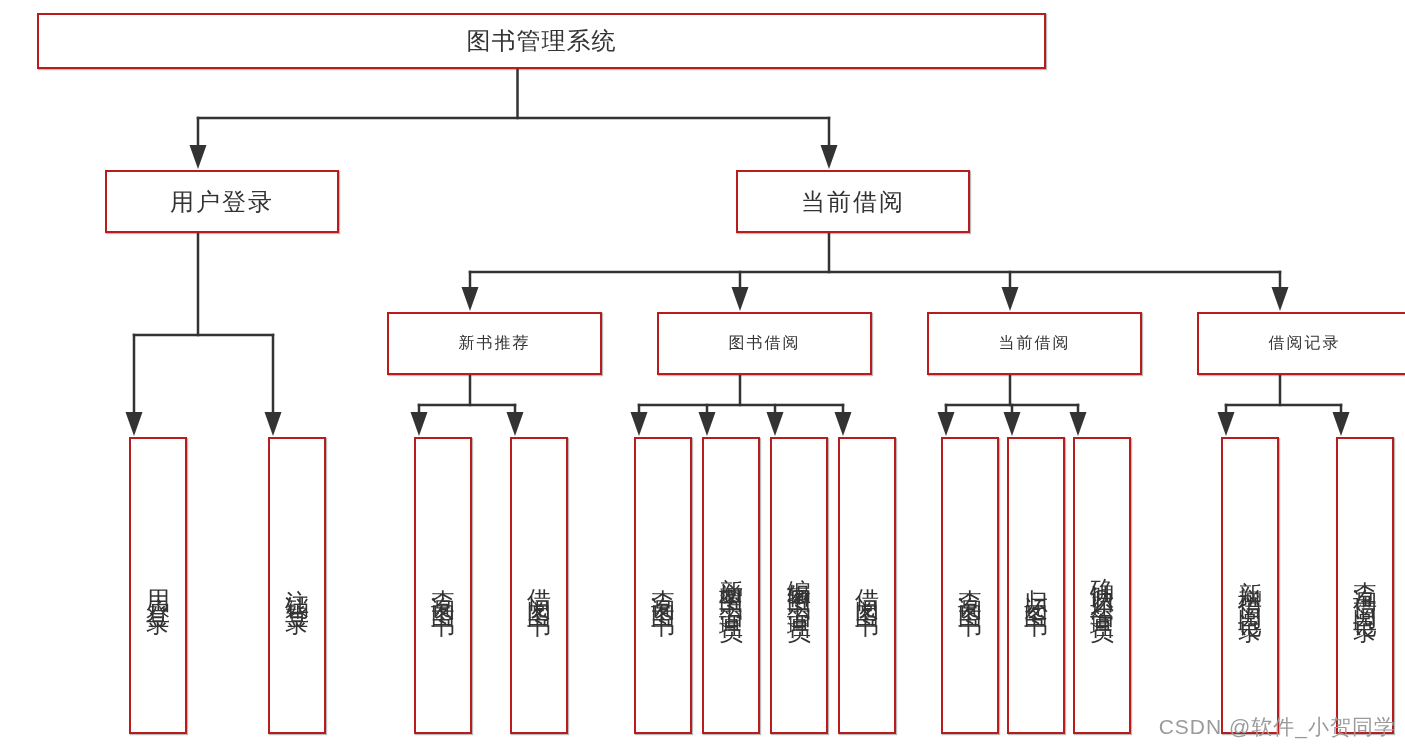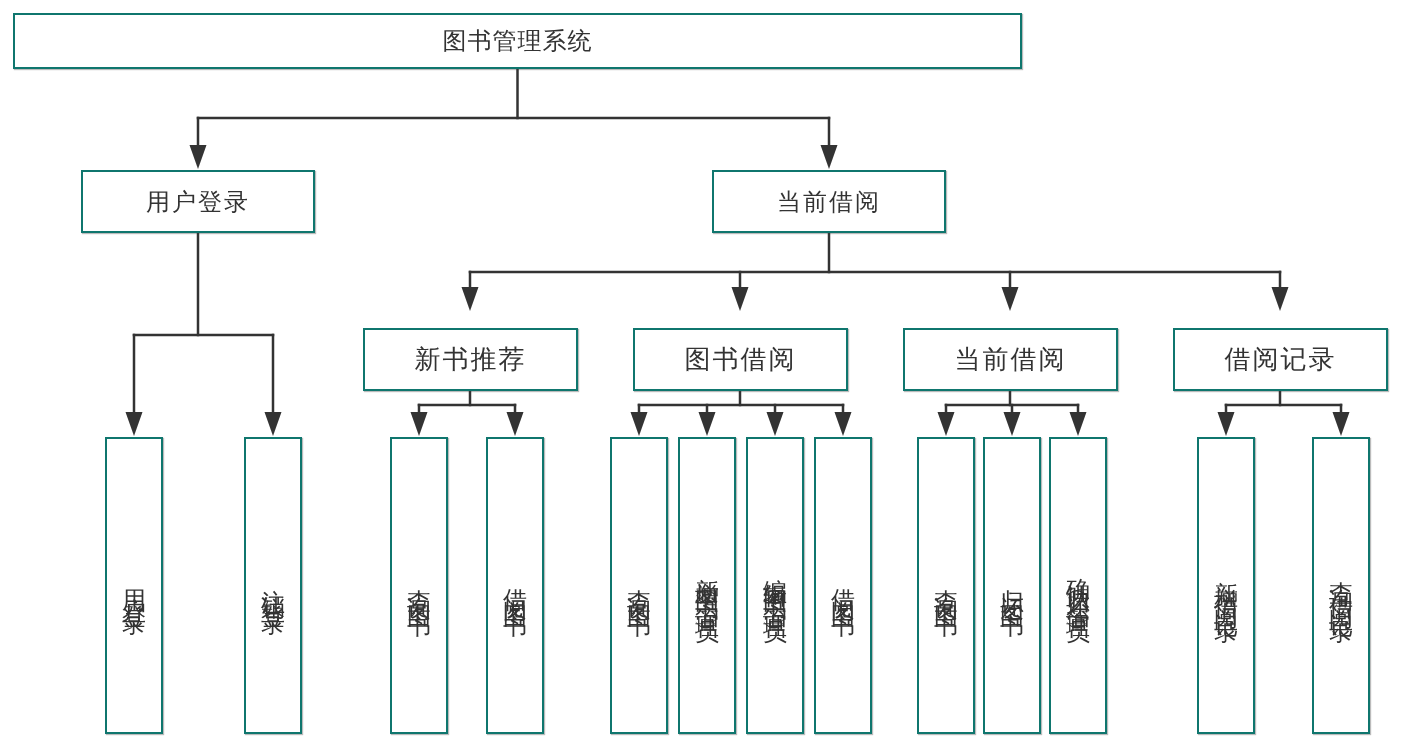--- a/index.html
+++ b/index.html
@@ -14,31 +14,32 @@
     width: 1405px; height: 747px;
     background: #ffffff;
   }
   #connectors {
     position: absolute; left: 0; top: 0;
     width: 1405px; height: 747px;
   }
   .box {
     position: absolute;
     background: #ffffff;
-    border: 2px solid #0f766e;
+    border: 2px solid #b91c1c;
     box-shadow: 1px 1px 1px rgba(60,60,60,0.35);
     color: #333333;
     display: flex;
     align-items: center;
     justify-content: center;
     box-sizing: content-box;
+    margin-left: 24px;
   }
   .lvl1 { left: 13px; top: 13px; width: 1005px; height: 52px; font-size: 24px; letter-spacing: 1px; }
   .lvl2 { top: 170px; width: 230px; height: 59px; font-size: 24px; letter-spacing: 2px; }
-  .lvl3 { top: 328px; width: 211px; height: 59px; font-size: 26px; letter-spacing: 2px; }
+  .lvl3 { top: 312px; width: 211px; height: 59px; font-size: 16px; letter-spacing: 2px; }
   .leaf { top: 437px; width: 54px; height: 293px; }
   .leaf .vtext {
     writing-mode: vertical-rl;
     text-orientation: mixed;
     font-size: 24px;
     letter-spacing: 8px;
     line-height: 1;
     white-space: nowrap;
   }
   .leaf .vtext.long { letter-spacing: 6px; }
@@ -171,14 +172,15 @@
     <span class="vtext long">确认归还（管理员）</span>
   </div>
 
   <div class="box leaf" style="left:1197px;">
     <span class="vtext">新增借阅记录</span>
   </div>
   <div class="box leaf" style="left:1312px;">
     <span class="vtext">查询借阅记录</span>
   </div>
 
+  <div id="watermark">CSDN @软件_小贺同学</div>
 
 </div>
 
 </body></html>

